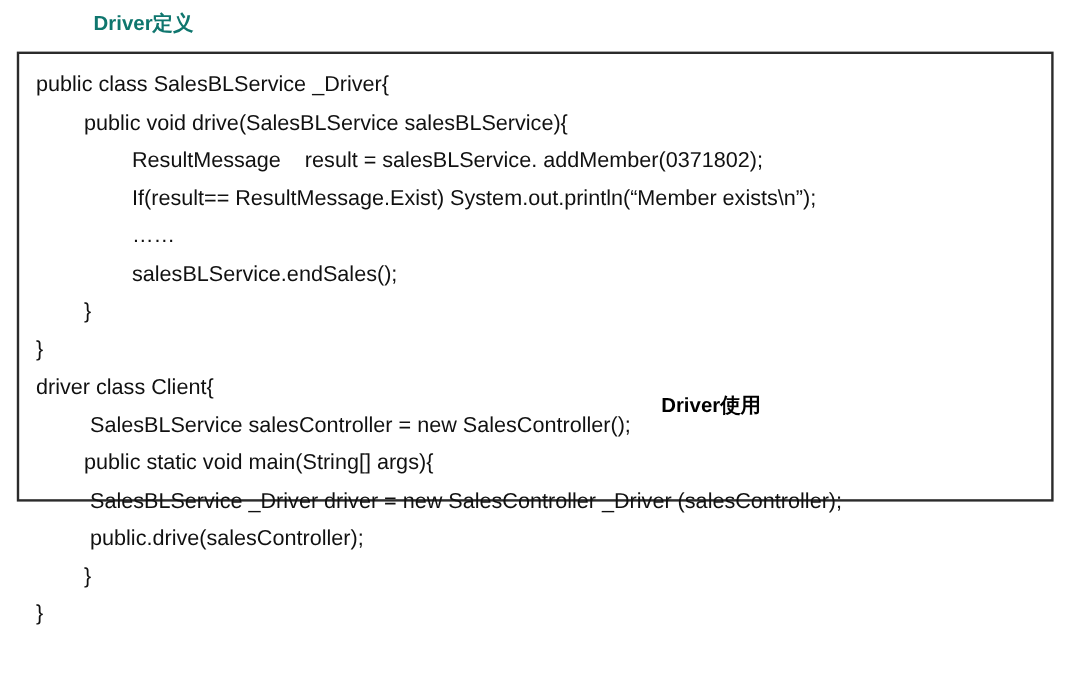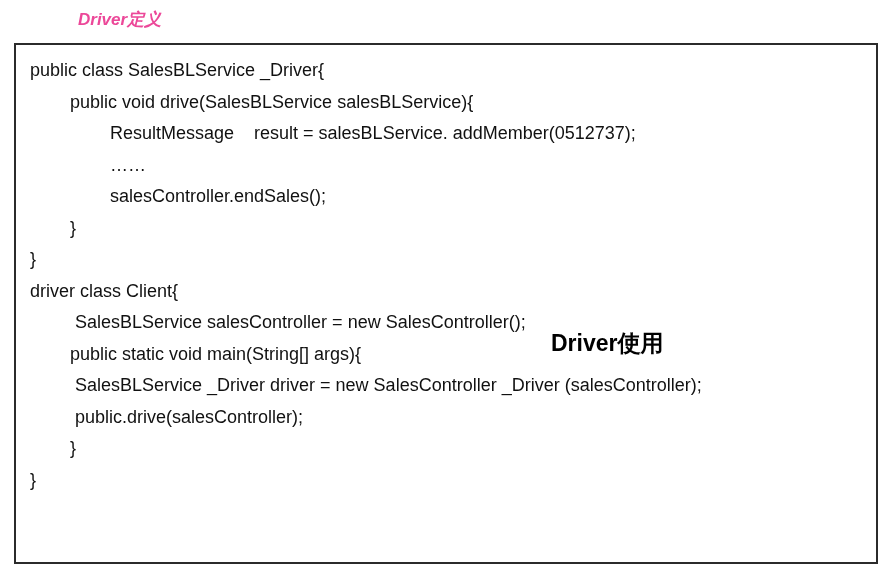--- a/index.html
+++ b/index.html
@@ -11,61 +11,61 @@
       font-family: "Segoe UI", Arial, sans-serif;
       background: #ffffff;
       width: 892px;
       height: 565px;
       padding: 8px 14px;
       position: relative;
     }
     .heading-top {
       font-weight: bold;
       font-size: 17px;
-      color: #ec4899;
+      color: #0f766e;
       margin-left: 64px;
       margin-bottom: 12px;
-      font-style: italic;
     }
     .code-box {
       border: 2px solid #2b2b2b;
       padding: 10px 6px 8px 6px;
       font-family: "Segoe UI", Arial, sans-serif;
       font-size: 18px;
       line-height: 1.75;
       color: #111;
       position: relative;
-      height: 521px;
+      height: 375px;
     }
     .code-line {
       white-space: pre;
     }
     .ind0 { padding-left: 8px; }
     .ind1 { padding-left: 48px; }
     .ind2 { padding-left: 88px; }
     .heading-mid {
       position: absolute;
       top: 278px;
       left: 535px;
       font-weight: bold;
-      font-size: 23px;
+      font-size: 17px;
       color: #000;
     }
   </style>
 </head>
 <body>
 
 <div class="heading-top">Driver定义</div>
 
 <div class="code-box">
   <div class="code-line ind0">public class SalesBLService _Driver{</div>
   <div class="code-line ind1">public void drive(SalesBLService salesBLService){</div>
-  <div class="code-line ind2">ResultMessage    result = salesBLService. addMember(0512737);</div>
+  <div class="code-line ind2">ResultMessage    result = salesBLService. addMember(0371802);</div>
+  <div class="code-line ind2">If(result== ResultMessage.Exist) System.out.println(“Member exists\n”);</div>
   <div class="code-line ind2">……</div>
-  <div class="code-line ind2">salesController.endSales();</div>
+  <div class="code-line ind2">salesBLService.endSales();</div>
   <div class="code-line ind1">}</div>
   <div class="code-line ind0">}</div>
   <div class="code-line ind0">driver class Client{</div>
   <div class="code-line ind1"> SalesBLService salesController = new SalesController();</div>
   <div class="code-line ind1">public static void main(String[] args){</div>
   <div class="code-line ind1"> SalesBLService _Driver driver = new SalesController _Driver (salesController);</div>
   <div class="code-line ind1"> public.drive(salesController);</div>
   <div class="code-line ind1">}</div>
   <div class="code-line ind0">}</div>
 

